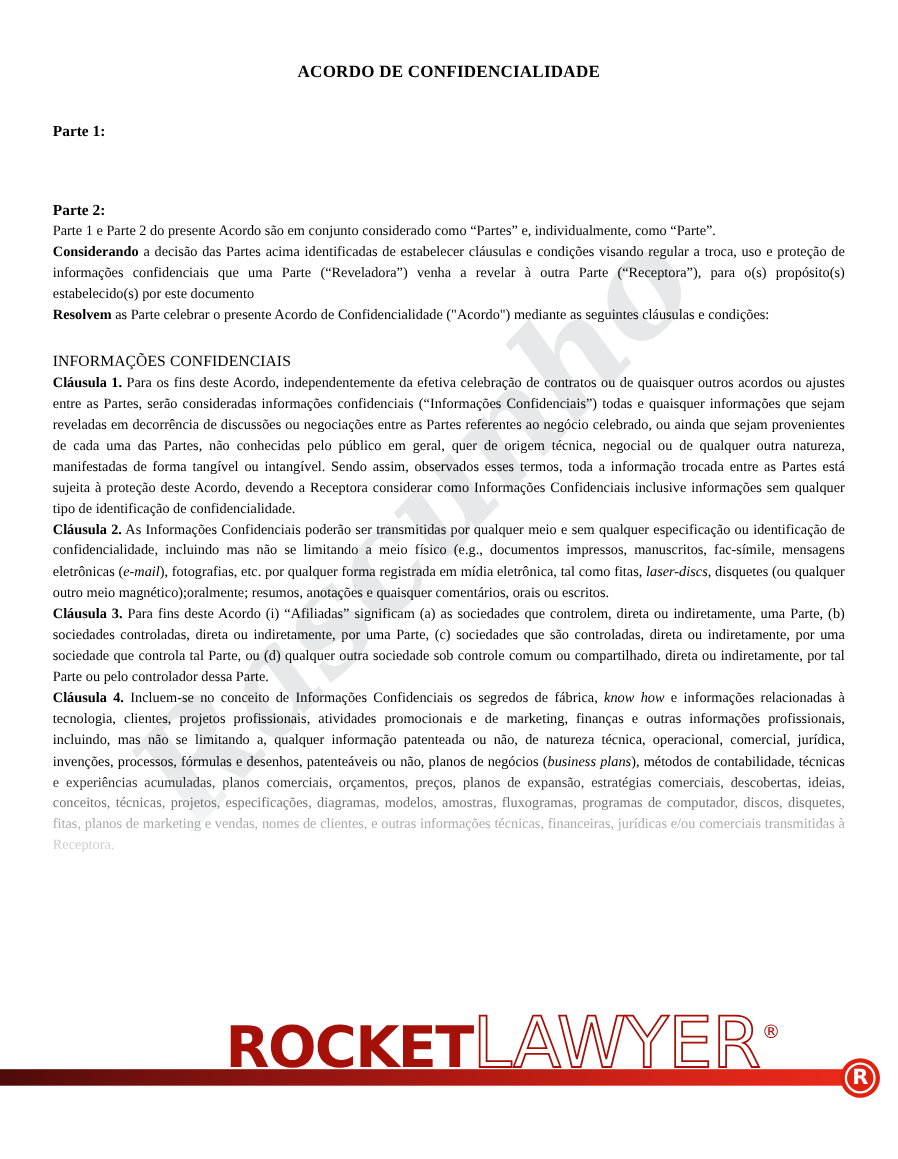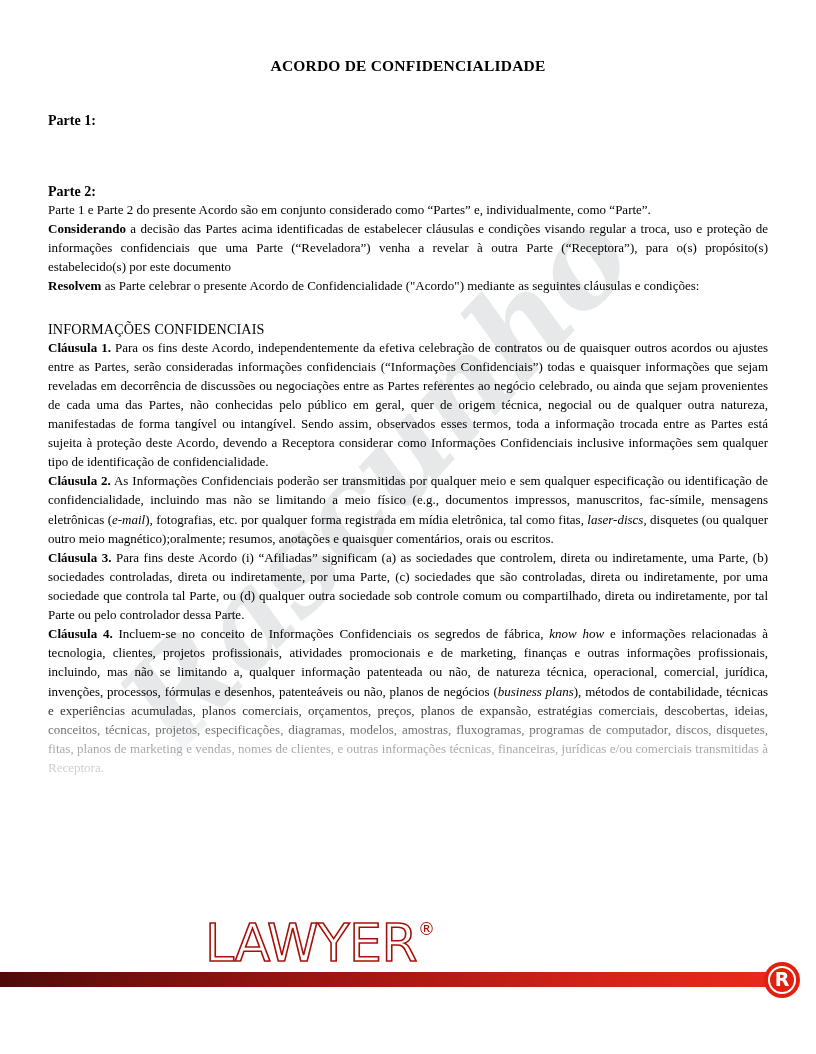--- a/index.html
+++ b/index.html
@@ -132,21 +132,21 @@
     line-height: 1;
     user-select: none;
   }
   .logo-rocket {
     font-size: 52px;
     font-weight: bold;
     letter-spacing: -1.5px;
     color: #a51008;
   }
   .logo-lawyer {
-    font-size: 52px;
+    font-size: 64px;
     font-weight: normal;
     letter-spacing: -0.5px;
     color: #ffffff;
     -webkit-text-stroke: 1.6px #a51008;
     text-stroke: 1.6px #a51008;
   }
   .logo-reg {
     font-size: 17px;
     font-weight: normal;
     color: #a51008;
@@ -236,20 +236,21 @@
     <p class="body clause"><b>Cláusula 3.</b><span> Para fins deste Acordo (i) “Afiliadas” significam (a) as sociedades que controlem, direta ou indiretamente, uma Parte, (b) sociedades controladas, direta ou indiretamente, por uma Parte, (c) sociedades que são controladas, direta ou indiretamente, por uma sociedade que controla tal Parte, ou (d) qualquer outra sociedade sob controle comum ou compartilhado, direta ou indiretamente, por tal Parte ou pelo controlador dessa Parte.</span></p>
 
     <div class="fade-wrap">
       <p class="body clause"><b>Cláusula 4.</b><span> Incluem-se no conceito de Informações Confidenciais os segredos de fábrica, </span><i>know how</i><span> e informações relacionadas à tecnologia, clientes, projetos profissionais, atividades promocionais e de marketing, finanças e outras informações profissionais, incluindo, mas não se limitando a, qualquer informação patenteada ou não, de natureza técnica, operacional, comercial, jurídica, invenções, processos, fórmulas e desenhos, patenteáveis ou não, planos de negócios (</span><i>business plans</i><span>), métodos de contabilidade, técnicas e experiências acumuladas, planos comerciais, orçamentos, preços, planos de expansão, estratégias comerciais, descobertas, ideias, conceitos, técnicas, projetos, especificações, diagramas, modelos, amostras, fluxogramas, programas de computador, discos, disquetes, fitas, planos de marketing e vendas, nomes de clientes, e outras informações técnicas, financeiras, jurídicas e/ou comerciais transmitidas à Receptora.</span></p>
       <div class="fade-mask"></div>
     </div>
 
   </div>
 
   <div class="logo">
+    <span class="logo-rocket">ROCKET</span>
       <span class="logo-lawyer">LAWYER</span>
       <span class="logo-reg">®</span>
   </div>
 
   <div class="footer-bar"></div>
 
   <div class="footer-badge">
     <div class="footer-badge-ring">
       <span class="footer-badge-letter">R</span>
     </div>

